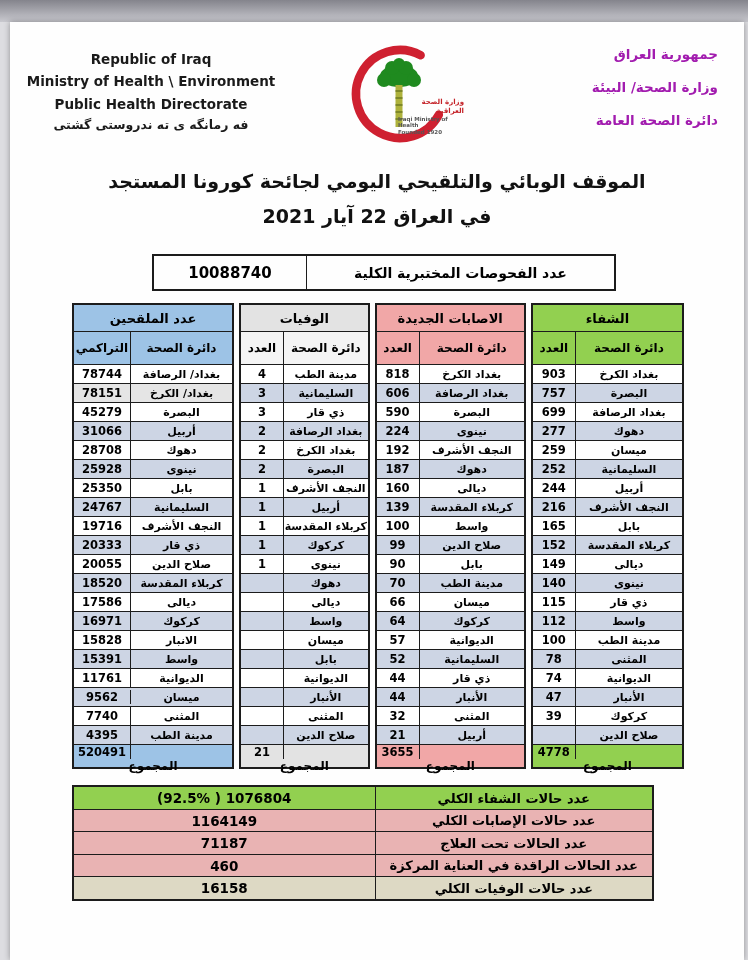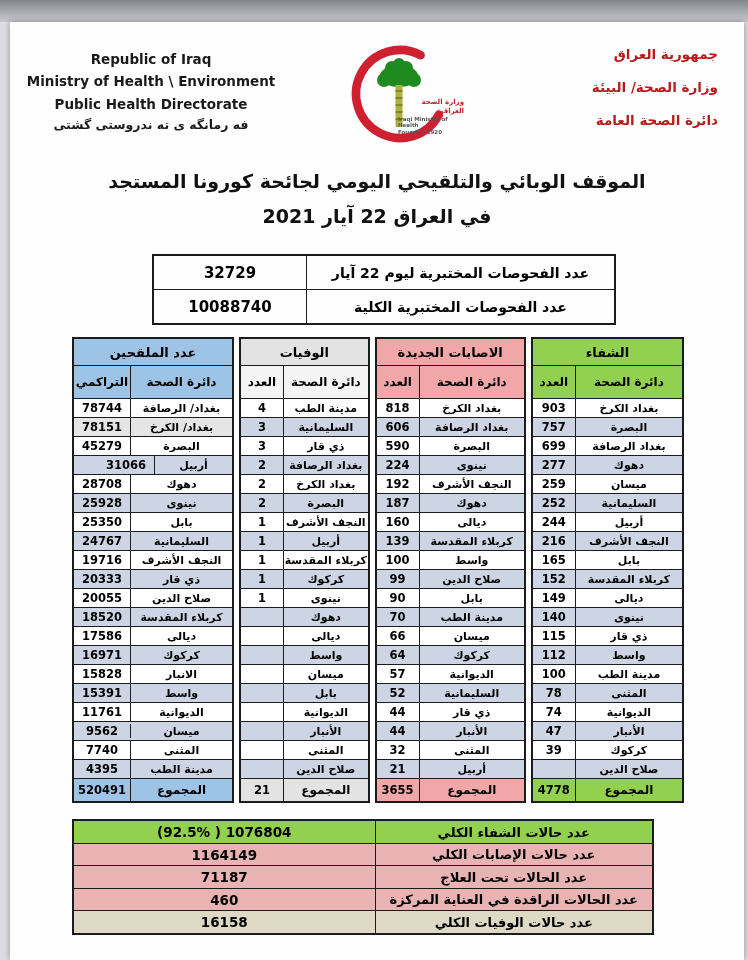--- a/index.html
+++ b/index.html
@@ -5,21 +5,21 @@
   html,body{margin:0;padding:0;}
   body{width:748px;height:960px;font-family:"DejaVu Sans",sans-serif;}
   .screen{position:relative;width:748px;height:960px;background:#dddde1;overflow:hidden;}
   .topband{position:absolute;top:0;left:0;right:0;height:22px;background:linear-gradient(#84848c,#c9c9cf);}
   .sheet{position:absolute;top:22px;left:10px;right:4px;bottom:0;background:#fefefe;box-shadow:0 0 6px rgba(0,0,0,.35);}
 
   
   .hdr{display:flex;justify-content:space-between;align-items:flex-start;padding:14px 26px 0 16px;gap:31px;}
   .hdr-en{width:250px;text-align:center;font-weight:bold;font-size:13.5px;color:#1a1a1a;line-height:1.65;margin-top:12px;}
   .hdr-en .ku{font-size:12.5px;direction:rtl;}
-  .hdr-ar{width:180px;text-align:right;font-weight:bold;font-size:13.5px;color:#b91c1c;direction:rtl;margin-top:10px;}
+  .hdr-ar{width:180px;text-align:right;font-weight:bold;font-size:13.5px;color:#a21caf;direction:rtl;margin-top:10px;}
   .hdr-ar div{margin-bottom:17px;}
   
   .logo{position:relative;width:130px;height:112px;margin-top:2px;}
   .logo svg{position:absolute;top:0;left:0;}
   .logo-txt{position:absolute;left:56px;top:60px;width:66px;line-height:1.25;}
   .logo-txt .l1{color:#c42127;font-size:7px;font-weight:bold;direction:rtl;display:block;}
   .logo-txt .l2{color:#555;font-size:5.5px;font-weight:bold;display:block;}
   .logo-txt .l3{color:#555;font-size:5.5px;font-weight:bold;display:block;}
 
   
@@ -40,21 +40,21 @@
   .gov-table[data-table="2"]{width:129px;}
   .gov-table[data-table="3"]{width:161px;}
   .t-title{height:26px;display:flex;align-items:center;justify-content:center;font-weight:bold;font-size:13px;direction:rtl;}
   .t-cols{display:flex;height:32px;border-top:1.5px solid #1c1c1c;}
   .t-cols .cell-val{font-size:12px;}
   .t-cols .cell-name{font-size:12px;}
   .cell-val{width:42px;border-right:1px solid #1c1c1c;display:flex;align-items:center;justify-content:center;font-weight:bold;font-size:11.5px;flex-shrink:0;}
   .gov-table[data-table="3"] .cell-val{width:56px;}
   .cell-name{flex:1;display:flex;align-items:center;justify-content:center;font-weight:bold;font-size:11px;direction:rtl;}
   .t-row{display:flex;height:18px;border-top:1px solid #1c1c1c;}
-  .t-total{display:flex;height:22px;border-top:1.5px solid #1c1c1c;}
+  .t-total{display:flex;height:22px;border-top:1.5px solid #1c1c1c;flex-direction:column;}
   .t-total .cell-name{font-size:12px;}
   .t-total .cell-val{font-size:11.5px;}
 
   
   .summary{width:578px;margin:16px 0 0 62px;border:2px solid #1c1c1c;}
   .s-row{display:flex;height:21.5px;}
   .s-row + .s-row{border-top:1.5px solid #1c1c1c;}
   .s-val{width:52%;border-right:1.5px solid #1c1c1c;display:flex;align-items:center;justify-content:center;font-weight:bold;font-size:13.5px;direction:rtl;}
   .s-label{flex:1;display:flex;align-items:center;justify-content:center;font-weight:bold;font-size:13px;direction:rtl;}
 </style>
@@ -107,24 +107,20 @@
       </div>
     </div>
 
     <div class="doc-title">
       <div>الموقف الوبائي والتلقيحي اليومي لجائحة كورونا المستجد</div>
       <div>في العراق 22  آيار 2021</div>
     </div>
 
     <div class="tests">
       <div class="test-row">
-        <span class="test-val">32729</span>
-        <span class="test-label">عدد الفحوصات المختبرية  ليوم 22 آيار</span>
-      </div>
-      <div class="test-row">
         <span class="test-val">10088740</span>
         <span class="test-label">عدد الفحوصات المختبرية الكلية</span>
       </div>
     </div>
 
     <div class="tables-row">
       <div class="gov-table" data-table="0">
         <div class="t-title" style="background: rgb(146, 208, 80);">الشفاء</div>
         <div class="t-cols" style="background: rgb(146, 208, 80);">
           <span class="cell-val">العدد</span>
@@ -418,21 +414,21 @@
               <span class="cell-name">بغداد/ الرصافة</span>
             </div>
             <div class="t-row" style="background: #e5e5e5;">
               <span class="cell-val">78151</span>
               <span class="cell-name">بغداد/ الكرخ</span>
             </div>
             <div class="t-row">
               <span class="cell-val">45279</span>
               <span class="cell-name">البصرة</span>
             </div>
-            <div class="t-row" style="background: rgb(205, 213, 228); padding-left: 24px;">
+            <div class="t-row" style="background: rgb(205, 213, 228);">
               <span class="cell-val">31066</span>
               <span class="cell-name">أربيل</span>
             </div>
             <div class="t-row">
               <span class="cell-val">28708</span>
               <span class="cell-name">دهوك</span>
             </div>
             <div class="t-row" style="background: rgb(205, 213, 228);">
               <span class="cell-val">25928</span>
               <span class="cell-name">نينوى</span>

